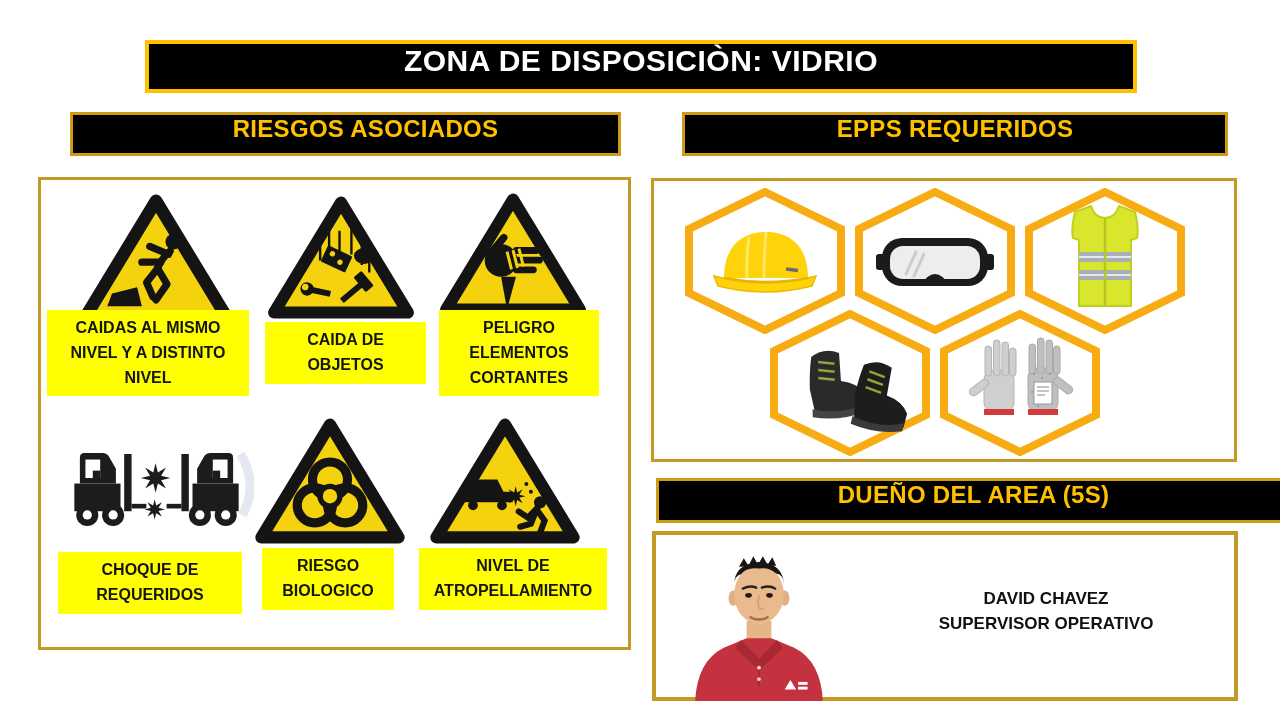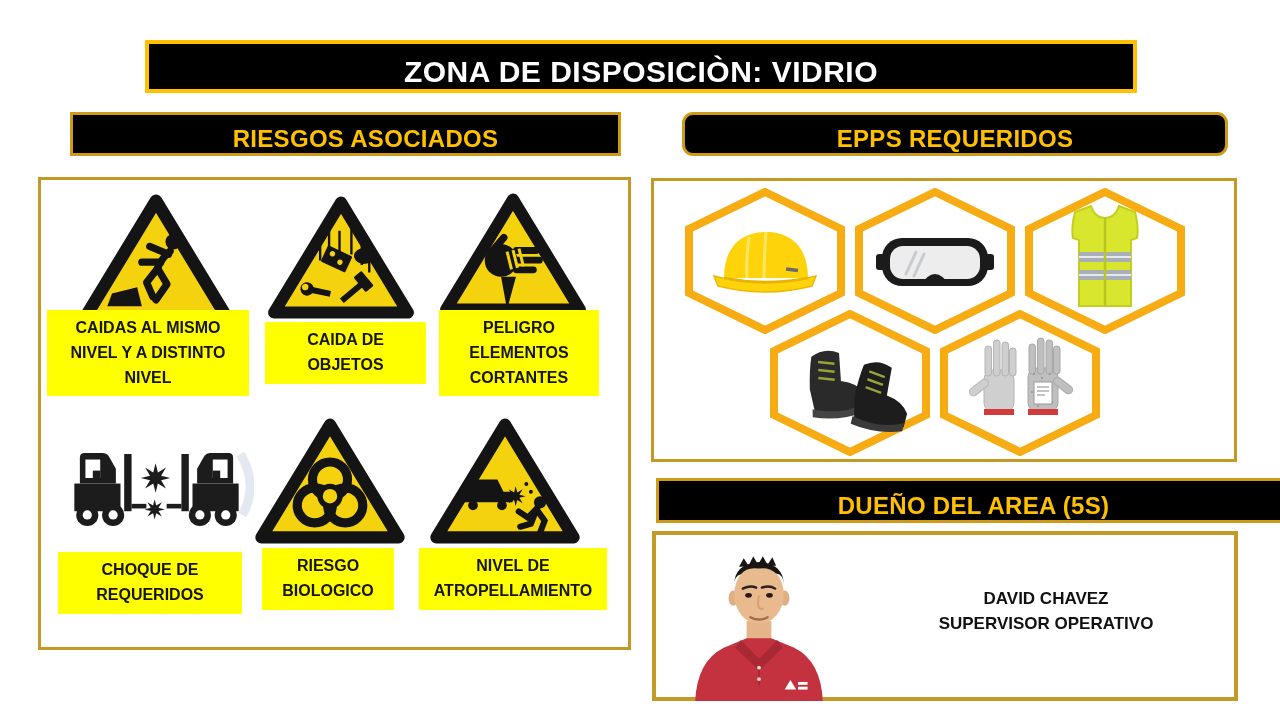--- a/index.html
+++ b/index.html
@@ -1,25 +1,25 @@
 <!DOCTYPE html>
 <html><head>
 <meta charset="utf-8">
 <style>
   html,body{margin:0;padding:0;background:#fff;}
   .stage{position:relative;width:1280px;height:720px;background:#ffffff;overflow:hidden;
          font-family:"Liberation Sans","DejaVu Sans",sans-serif;}
   .abs{position:absolute;}
-  .bar{background:#000;display:flex;align-items:flex-end;justify-content:center;box-sizing:border-box;}
+  .bar{background:#000;display:flex;align-items:flex-start;justify-content:center;box-sizing:border-box;}
   .title-bar{left:145px;top:40px;width:992px;height:53px;border:4px solid #FFC000;}
   .title-text{color:#fff;font-size:30px;font-weight:bold;letter-spacing:.5px;}
   .sec-bar{height:44px;border:3px solid #CF9B17;}
   .sec-text{color:#FFC000;font-size:24px;font-weight:bold;letter-spacing:.3px;}
   .risks-bar{left:70px;top:112px;width:551px;padding-left:40px;}
-  .epps-bar{left:682px;top:112px;width:546px;border-radius:11px;}
+  .epps-bar{left:682px;top:112px;width:546px;}
   .owner-bar{left:656px;top:478px;width:635px;height:45px;}
   .panel{background:#fff;box-sizing:border-box;border:3px solid #C49A26;padding-left:9px;}
   .risks-box{left:38px;top:177px;width:593px;height:473px;}
   .epps-box{left:651px;top:178px;width:586px;height:284px;}
   .owner-box{left:652px;top:531px;width:586px;height:170px;border-width:4px;}
   .risk-label{background:#FFFF00;color:#151515;font-weight:bold;font-size:16px;line-height:1.55;
               text-align:center;display:flex;align-items:center;justify-content:center;
               padding:6px 4px;box-sizing:border-box;}
   .hex{position:absolute;width:160px;height:146px;}
   .owner-name{color:#111;font-size:17px;font-weight:bold;line-height:1.45;text-align:center;}

